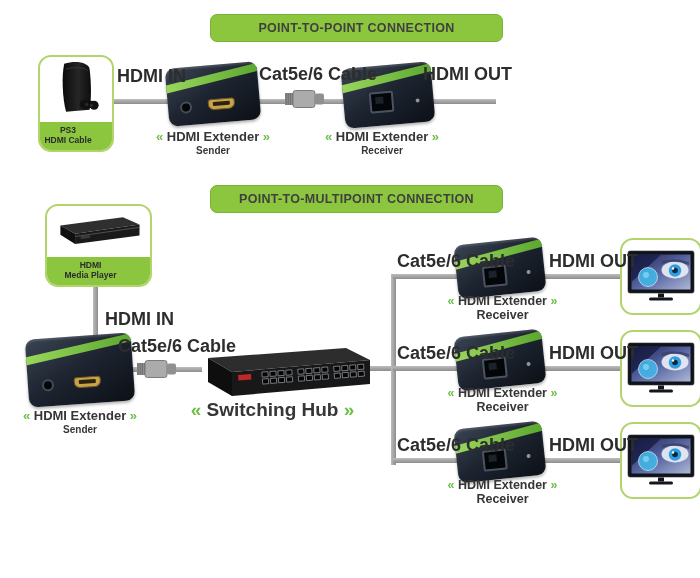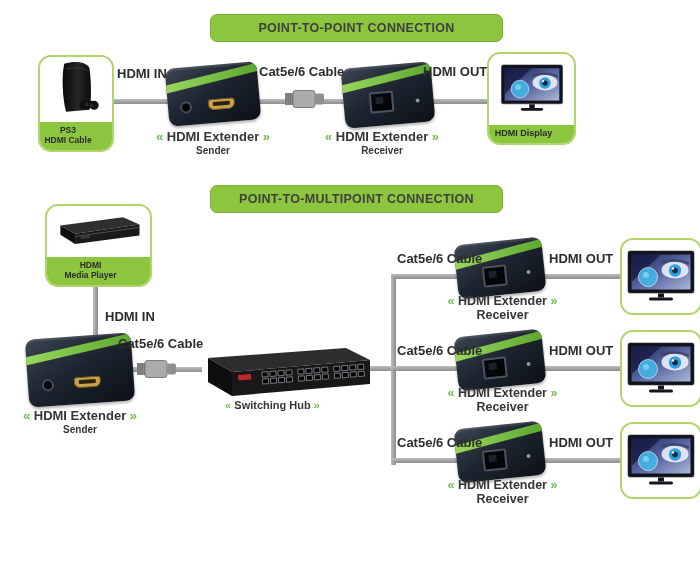--- a/index.html
+++ b/index.html
@@ -9,21 +9,21 @@
   
   .banner{position:absolute;background:#8cc63e;border:1.5px solid #7ab136;border-radius:7px;
           color:#404040;font-weight:bold;font-size:12.5px;letter-spacing:.3px;
           display:flex;align-items:center;justify-content:center;}
 
   
   .cab-h{position:absolute;height:5px;background:linear-gradient(#bdbdbd,#8d8d8d);z-index:1;}
   .cab-v{position:absolute;width:5px;background:linear-gradient(90deg,#bdbdbd,#8d8d8d);z-index:1;}
 
   
-  .tlabel{position:absolute;font-weight:bold;font-size:13px;color:#2d2d2d;white-space:nowrap;z-index:4;}
+  .tlabel{position:absolute;font-weight:bold;font-size:18px;color:#2d2d2d;white-space:nowrap;z-index:4;}
 
   
   .device{position:absolute;z-index:3;border-radius:9px;overflow:hidden;
           background:linear-gradient(150deg,#3a4452 0%,#1d2430 48%,#0c1016 100%);
           box-shadow:inset 0 2px 2px rgba(255,255,255,.14), 0 2px 3px rgba(0,0,0,.3);}
   .device .stripe{position:absolute;left:-8%;top:9px;width:118%;height:8px;
           background:linear-gradient(90deg,#9ed95f,#56a32b);transform:rotate(-9deg);}
   .device .dc{position:absolute;left:15%;bottom:25%;width:8px;height:8px;border-radius:50%;
           background:#060606;box-shadow:0 0 0 2px #434c59;}
   .device .hdmi{position:absolute;left:43%;bottom:23%;width:25px;height:9px;
@@ -140,28 +140,20 @@
   </div>
   <div class="devlabel" style="left:308px;top:130px;width:148px;">
     <div class="l1"><span class="chev">«</span>
       <span>HDMI Extender</span>
       <span class="chev">»</span></div>
     <div class="l2">Receiver</div>
   </div>
 
   <div class="tlabel" style="left:423px;top:64px;">HDMI OUT</div>
 
-  <div class="gbox" style="left:487px;top:52px;width:85px;height:89px;">
-    <div class="art">
-      <svg width="66" height="50" viewBox="0 0 68 54">
-          <use href="#tvg"></use>
-        </svg>
-    </div>
-    <div class="glabel" style="font-size:9px;">HDMI Display</div>
-  </div>
 
   <div class="banner" style="left:210px;top:185px;width:291px;height:26px;">POINT-TO-MULTIPOINT CONNECTION</div>
 
   <div class="gbox" style="left:45px;top:204px;width:103px;height:79px;">
     <div class="art">
       <svg width="92" height="42" viewBox="0 0 100 44">
         <polygon points="8,16 76,7 94,15 24,25" fill="#2f2f2f"></polygon>
         <polygon points="8,16 24,25 24,36 8,26" fill="#0f0f0f"></polygon>
         <polygon points="24,25 94,15 94,27 24,36" fill="#1a1a1a"></polygon>
         <line x1="24" y1="28" x2="94" y2="18" stroke="#555" stroke-width="1"></line>
@@ -227,21 +219,21 @@
             <rect x="48" y="-1" width="6" height="5"></rect>
           <rect x="24" y="6" width="6" height="5"></rect>
             <rect x="32" y="6" width="6" height="5"></rect>
             <rect x="40" y="6" width="6" height="5"></rect>
             <rect x="48" y="6" width="6" height="5"></rect>
         </g>
       </g>
     </g>
   </svg>
   <div class="devlabel" style="left:190px;top:399px;width:165px;">
-    <div class="l1" style="font-size:11px;"><span class="chev">«</span>
+    <div class="l1" style="font-size:19px;"><span class="chev">«</span>
       <span>Switching Hub</span>
       <span class="chev">»</span></div>
   </div>
 
   <div class="cab-h" style="left:366px;top:366px;width:30px;"></div>
   <div class="cab-v" style="left:391px;top:274px;height:191px;"></div>
 
   <div class="cab-h" style="left:393px;top:274px;width:232px;"></div>
   <div class="tlabel" style="left:397px;top:251px;">Cat5e/6 Cable</div>
   <div class="device" style="left:456px;top:241px;width:88px;height:54px;transform:rotate(-6deg);">

